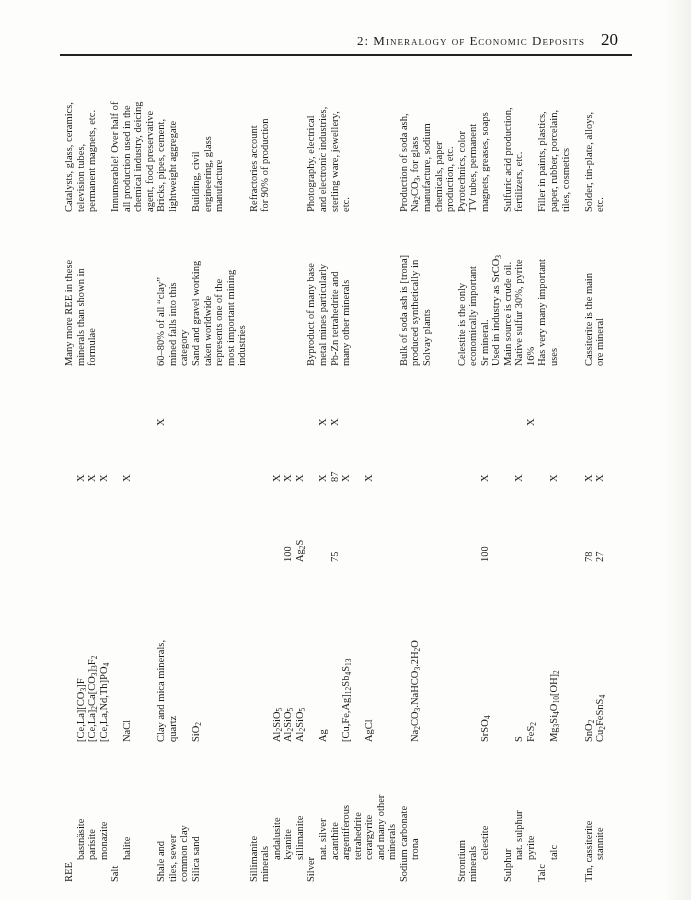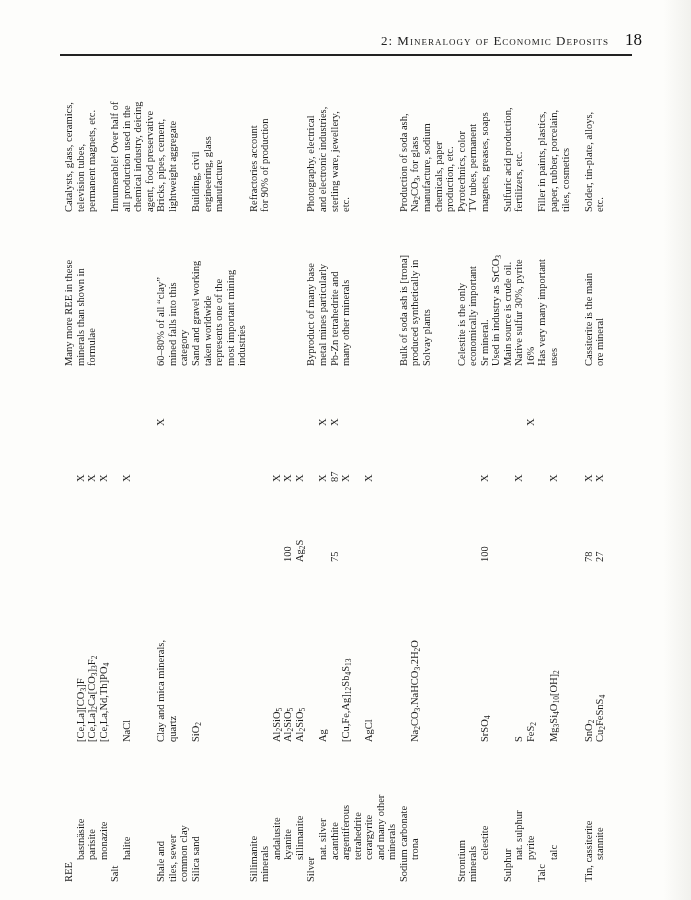--- a/index.html
+++ b/index.html
@@ -6,21 +6,21 @@
   .page{
     position:relative;
     width:691px;height:900px;
     margin:0 auto;
     background:linear-gradient(90deg,#fdfdfb 0%,#fdfdfb 96%,#f1f1ed 100%);
     color:#1d1d1d;
     font-family:"Liberation Serif","DejaVu Serif",serif;
     overflow:hidden;
   }
   .header{
-    position:absolute;top:30px;right:49px;
+    position:absolute;top:30px;right:73px;
     display:flex;align-items:baseline;gap:16px;
   }
   .running-title{
     font-variant:small-caps;
     font-size:13px;letter-spacing:1px;color:#222;
   }
   .page-number{font-size:17px;color:#111;}
   .rule{
     position:absolute;top:54px;left:60px;width:572px;height:2px;background:#222;
   }
@@ -48,21 +48,21 @@
   .remark{left:518px;}
   .use{left:672px;}
 </style>
 </head>
 <body>
 
 <div class="page">
 
   <div class="header">
     <span class="running-title">2: Mineralogy of Economic Deposits</span>
-    <span class="page-number">18</span>
+    <span class="page-number">20</span>
   </div>
 
   <div class="rule"></div>
 
   <div class="rtable" id="rtable">
     <div class="trow">
       <span class="c name">REE</span>
       <span class="c formula"></span>
       <span class="c c3"></span>
       <span class="c c4"></span>

